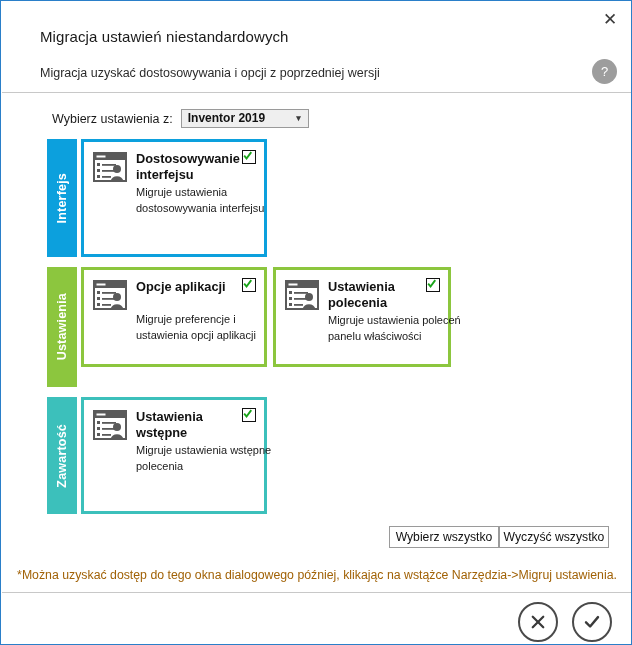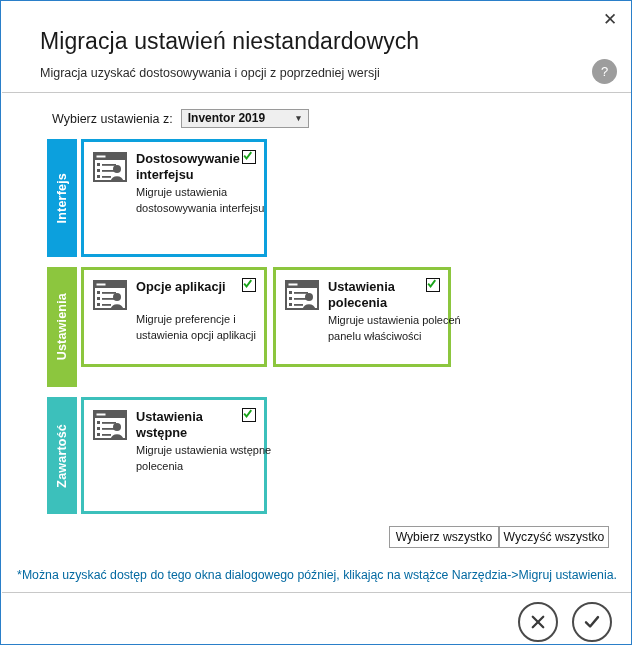--- a/index.html
+++ b/index.html
@@ -41,21 +41,21 @@
     color: #3b3b3b;
     font-size: 17px;
     line-height: 24px;
     text-align: center;
     cursor: pointer;
     user-select: none;
   }
   .dlg-title {
     position: absolute;
     left: 38px; top: 26px;
-    font-size: 23px;
+    font-size: 15px;
     color: #1a1a1a;
     font-weight: 400;
     letter-spacing: 0.1px;
     white-space: nowrap;
   }
   .dlg-subtitle {
     position: absolute;
     left: 38px; top: 64px;
     font-size: 12.5px;
     color: #2b2b2b;
@@ -228,21 +228,21 @@
     white-space: nowrap;
   }
 
   
   .footer-note {
     position: absolute;
     left: 0; top: 567px;
     width: 632px;
     text-align: center;
     font-size: 12.3px;
-    color: #0369a1;
+    color: #a16207;
     white-space: nowrap;
   }
 
   
   .action-bar {
     position: absolute;
     left: 1px; top: 591px;
     width: 629px;
     height: 52px;
     box-sizing: border-box;

